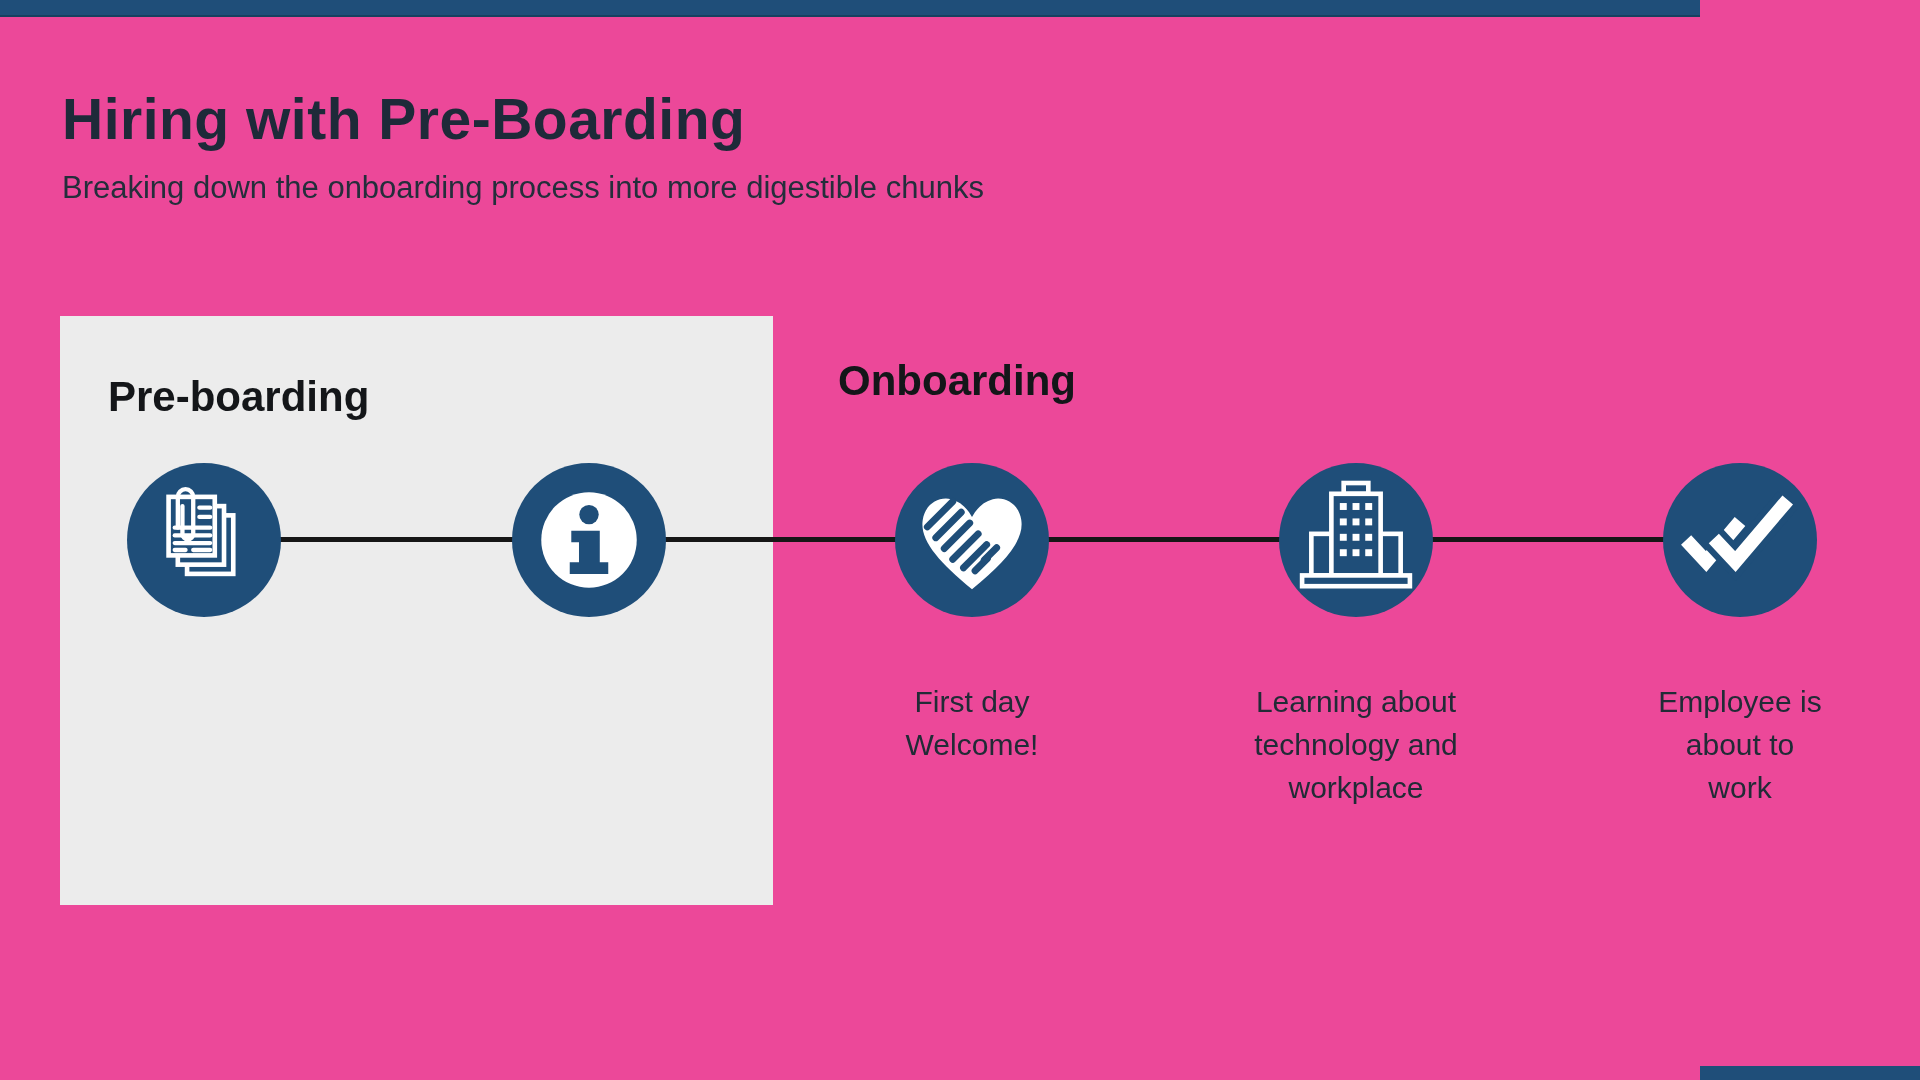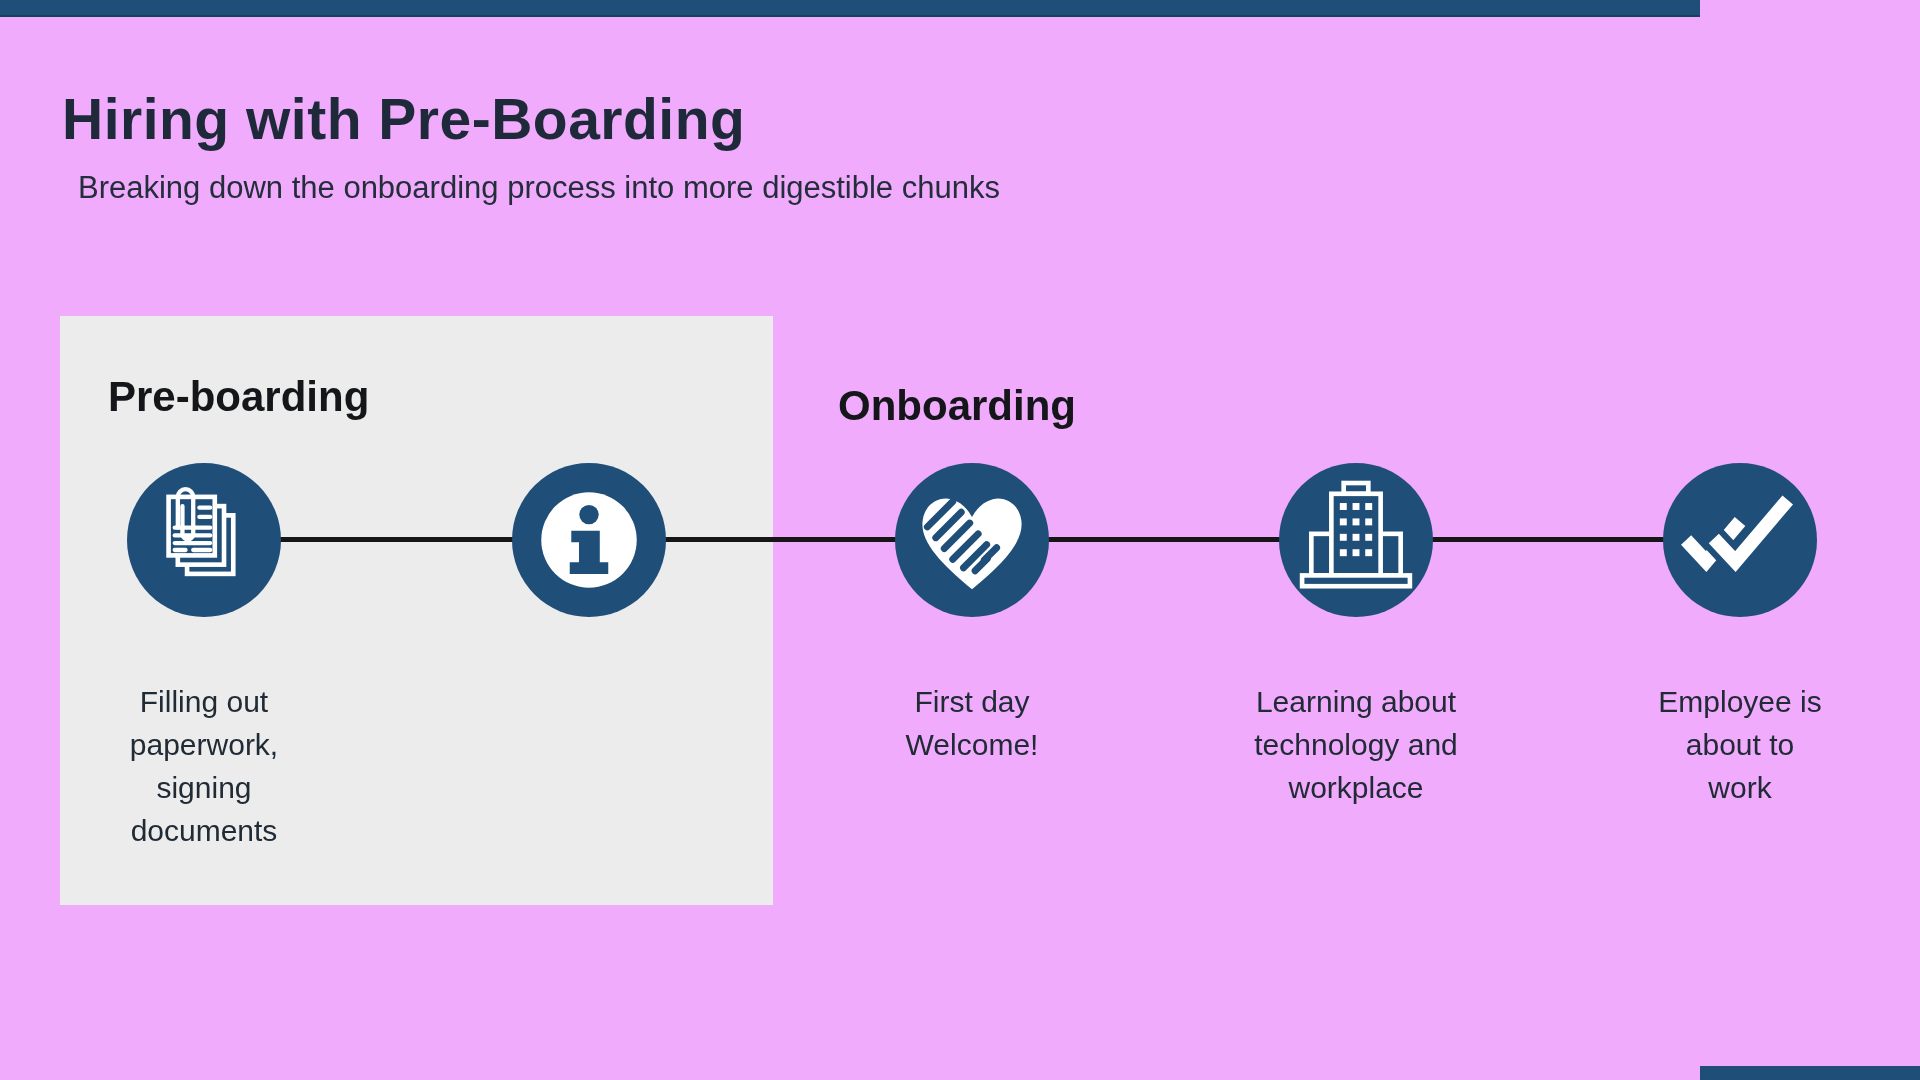--- a/index.html
+++ b/index.html
@@ -1,20 +1,20 @@
 <!DOCTYPE html>
 <html><head>
 <meta charset="utf-8">
 <style>
   html, body { margin: 0; padding: 0; background: #ffffff; }
   .slide {
     position: relative;
     width: 1920px;
     height: 1080px;
-    background: #f0abfc;
+    background: #ec4899;
     overflow: hidden;
     font-family: "Liberation Sans", sans-serif;
   }
 
   
   .top-bar {
     position: absolute;
     left: 0; top: 0;
     width: 1700px; height: 15px;
     background: #1f4e79;
@@ -32,21 +32,21 @@
     position: absolute;
     left: 62px; top: 88px;
     font-size: 57px;
     font-weight: 700;
     color: #1e2a39;
     letter-spacing: 0.5px;
     line-height: 1.1;
   }
   .subtitle {
     position: absolute;
-    left: 78px; top: 168px;
+    left: 62px; top: 168px;
     font-size: 31px;
     font-weight: 400;
     color: #242e3b;
     line-height: 1.3;
   }
 
   
   .panel {
     position: absolute;
     left: 60px; top: 316px;
@@ -58,21 +58,21 @@
   .phase-heading {
     position: absolute;
     top: 360px;
     font-size: 42px;
     font-weight: 700;
     color: #141619;
     z-index: 5;
     line-height: 1;
   }
   .phase-preboarding { left: 108px; margin-top: 16px; }
-  .phase-onboarding  { left: 838px; margin-top: 25px; }
+  .phase-onboarding  { left: 838px; }
 
   
   .timeline-line {
     position: absolute;
     left: 204px; top: 537px;
     width: 1536px; height: 5px;
     background: #161616;
     z-index: 2;
   }
   .step-circle {
@@ -196,24 +196,20 @@
   </div>
 
   <div class="step-circle c5">
     <svg viewBox="0 0 100 100">
       <polyline points="15,50 28,64 50,38" stroke="#ffffff" stroke-width="9" fill="none"></polyline>
       <polyline points="33,49 47,64 81,24" stroke="#1f4e79" stroke-width="17" fill="none"></polyline>
       <polyline points="33,49 47,64 81,24" stroke="#ffffff" stroke-width="9" fill="none"></polyline>
     </svg>
   </div>
 
-  <div class="step-label l1">Filling out
-paperwork,
-signing
-documents</div>
   <div class="step-label l3">First day
 Welcome!</div>
   <div class="step-label l4">Learning about
 technology and
 workplace</div>
   <div class="step-label l5">Employee is
 about to
 work</div>
 
 </div>

